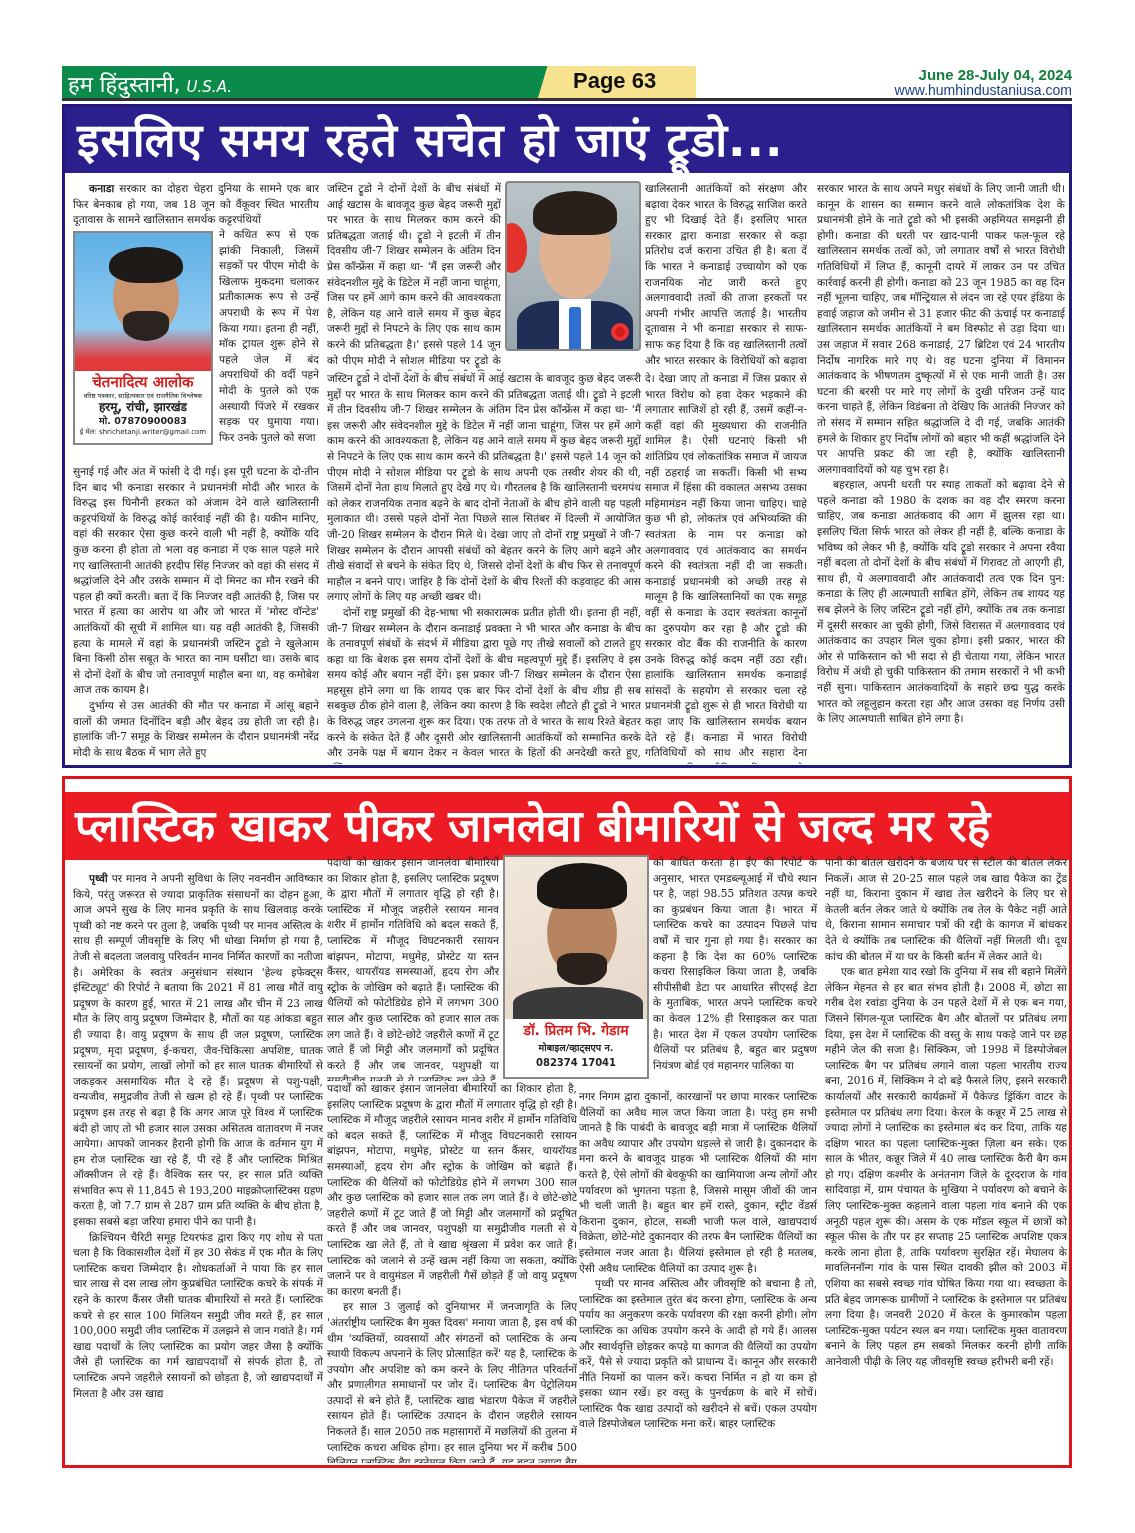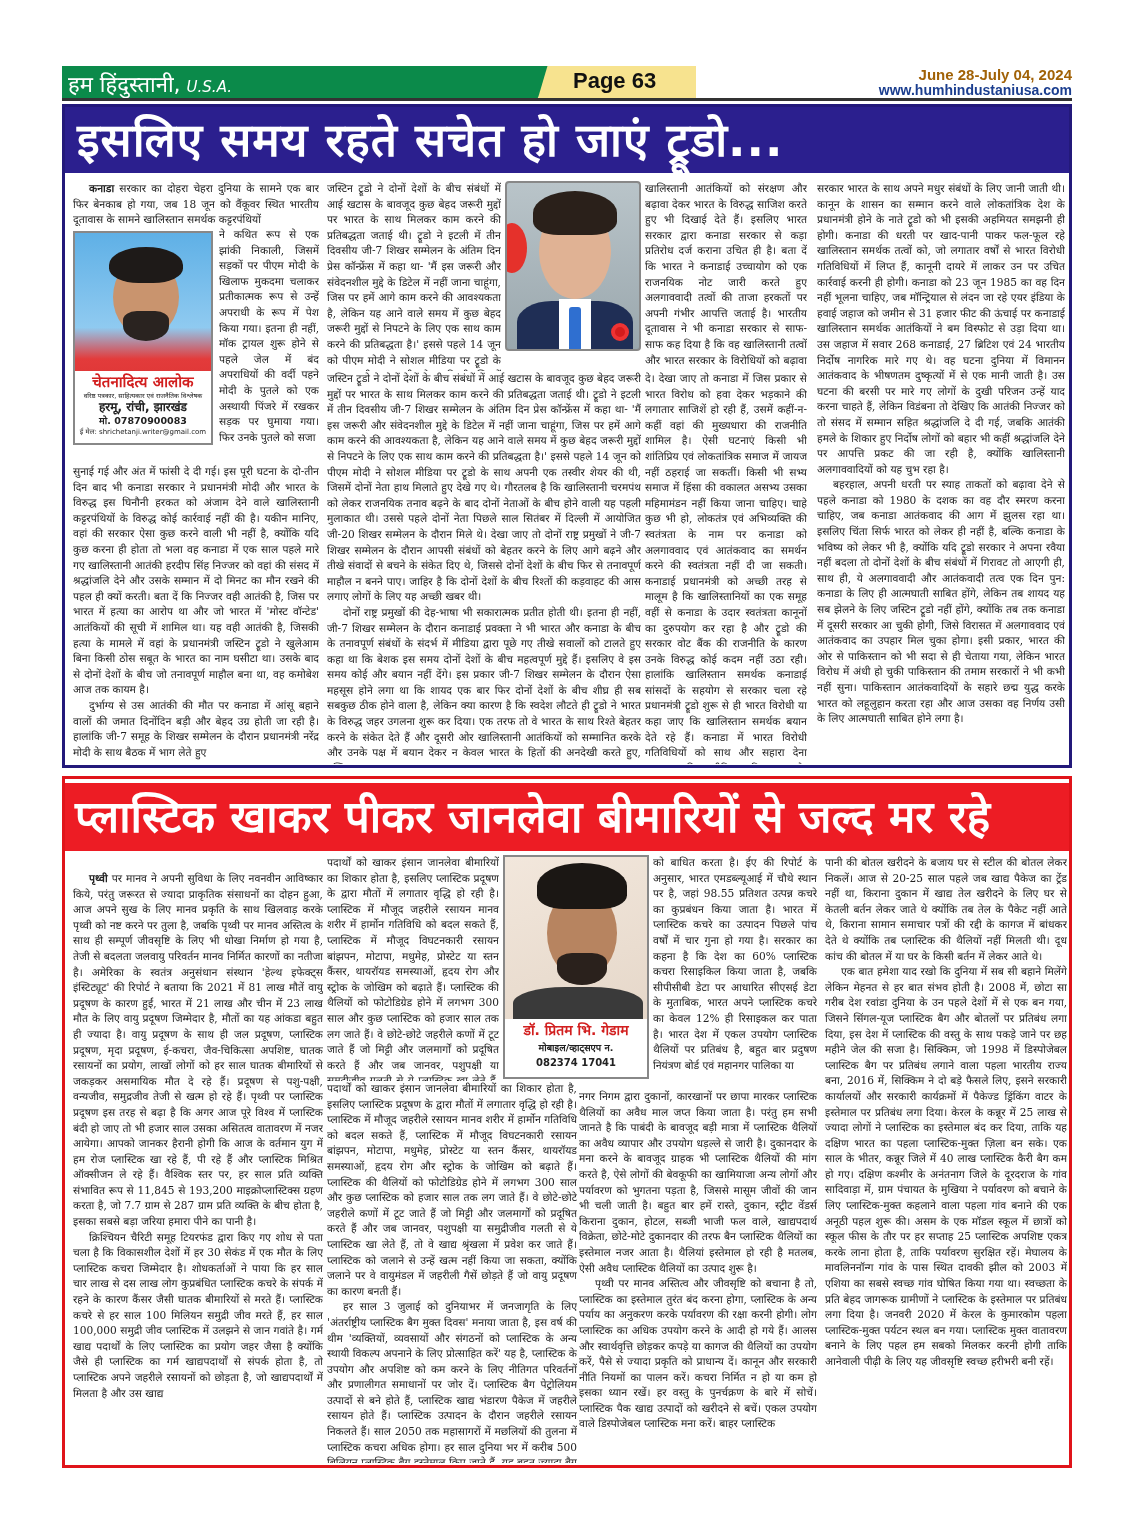--- a/index.html
+++ b/index.html
@@ -10,32 +10,32 @@
   .mast-green { position: absolute; left: 0; top: 0; width: 506px; height: 32px; background: #0b8a4a;
     clip-path: polygon(0 0, 100% 0, 94% 100%, 0 100%); }
   .mast-title { position: absolute; left: 6px; top: 2px; color: #fff; font-family: "DejaVu Sans", sans-serif;
     font-weight: normal; font-size: 22px; white-space: nowrap; }
   .mast-title .usa { font-size: 15px; font-style: italic; margin-left: 6px; }
   .mast-page { position: absolute; left: 476px; top: 0; width: 158px; height: 32px; background: #f7e38f;
     clip-path: polygon(6% 0, 100% 0, 100% 100%, 0 100%); }
   .mast-page span { position: absolute; left: 35px; top: 2px; font-family: "Liberation Sans", sans-serif;
     font-weight: bold; font-size: 22px; color: #111; }
   .mast-rule { position: absolute; left: 0; top: 32px; width: 1010px; height: 3px; background: #333; }
-  .mast-date { position: absolute; right: 0; top: 0; color: #a16207; font-family: "Liberation Sans", sans-serif;
+  .mast-date { position: absolute; right: 0; top: 0; color: #15803d; font-family: "Liberation Sans", sans-serif;
     font-weight: bold; font-size: 15px; text-align: right; }
   .mast-url { position: absolute; right: 0; top: 16px; color: #1b3e8f; font-family: "Liberation Sans", sans-serif;
-    font-weight: bold; font-size: 14px; text-align: right; }
+    font-weight: normal; font-size: 14px; text-align: right; }
 
   .art1 { position: absolute; left: 62px; top: 104px; width: 1010px; height: 664px; border: 3px solid #23197a; }
   .art1-head { position: absolute; left: 0; top: 0; width: 100%; height: 66px; background: #2b1f8e;
     color: #fff; font-family: "DejaVu Sans", sans-serif; font-weight: bold; font-size: 46px;
     line-height: 66px; padding-left: 12px; white-space: nowrap; letter-spacing: 1px; }
 
   .art2 { position: absolute; left: 62px; top: 776px; width: 1010px; height: 692px; border: 3px solid #e0141a; }
-  .art2-head { position: absolute; left: 0; top: 4px; width: 100%; height: 68px; background: #ed1c24;
+  .art2-head { position: absolute; left: 0; top: 13px; width: 100%; height: 68px; background: #ed1c24;
     color: #fff; font-family: "DejaVu Sans", sans-serif; font-weight: bold; font-size: 44px;
     line-height: 68px; padding-left: 10px; white-space: nowrap; }
 
   .col { position: absolute; font-size: 10.6px; line-height: 15.6px; text-align: justify; overflow: hidden; color: #222; }
   .col p { text-indent: 16px; }
   .col b { font-weight: bold; }
 
   .photo { position: absolute; border: 2px solid #888; overflow: hidden; background: #cfd8dc; }
   .author-photo { background: linear-gradient(180deg, #5fb0e6 0%, #8fcaf0 45%, #e33b3b 60%, #d42828 100%); }
   .face { position: absolute; border-radius: 50%; }

